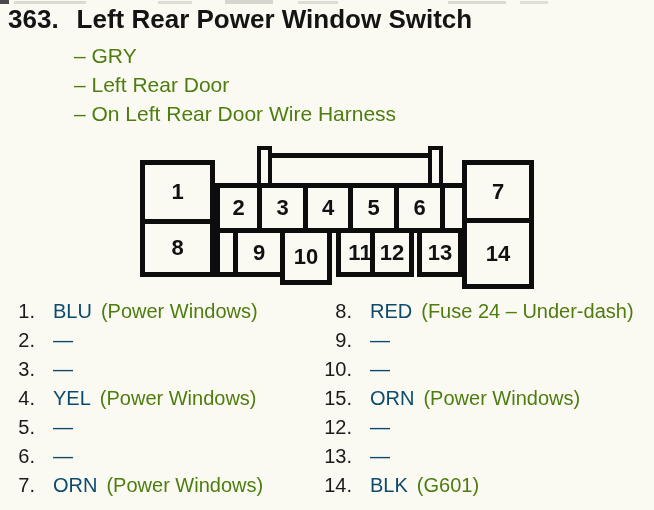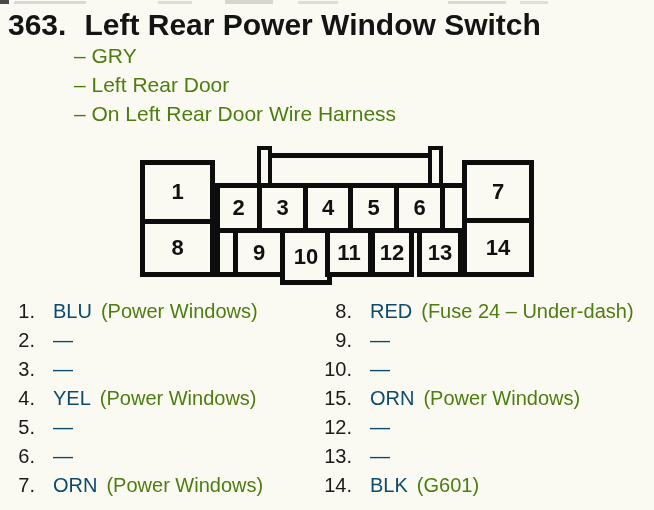--- a/index.html
+++ b/index.html
@@ -14,46 +14,46 @@
   .artifact{position:absolute;}
   .art-dark{left:0;top:0;width:9px;height:4px;background:#4a4a4a;}
   .art-1{left:14px;top:1px;width:72px;height:3px;background:#dbdad2;}
   .art-2{left:158px;top:1px;width:34px;height:3px;background:#dedcd4;}
   .art-3{left:225px;top:0;width:48px;height:4px;background:#d7d6ce;}
   .art-4{left:298px;top:1px;width:40px;height:3px;background:#dedcd4;}
   .art-5{left:448px;top:1px;width:58px;height:3px;background:#dbdad2;}
   .art-6{left:520px;top:1px;width:28px;height:3px;background:#e0ded6;}
 
   
-  .title-line{position:absolute;left:8px;top:10px;font-size:30px;font-weight:bold;color:#141414;line-height:30px;white-space:nowrap;}
+  .title-line{position:absolute;left:8px;top:4px;font-size:26px;font-weight:bold;color:#141414;line-height:30px;white-space:nowrap;}
   .title-text{margin-left:18px;}
   .details{position:absolute;left:74px;top:41px;font-size:21px;line-height:29px;color:#4d7c0f;}
 
   
   .connector{position:absolute;left:140px;top:146px;width:394px;height:132px;}
   .cell{
     position:absolute;box-sizing:border-box;
     border:5px solid #0d0d0d;background:#fbfaf2;
     display:flex;align-items:center;justify-content:center;
     font-weight:bold;font-size:22px;color:#111;
   }
   .c1{left:0;top:14px;width:75px;height:64px;}
   .c8{left:0;top:73px;width:75px;height:58px;}
   .c7{left:322px;top:14px;width:72px;height:63px;}
-  .c14{left:322px;top:72px;width:72px;height:59px;}
+  .c14{left:322px;top:72px;width:72px;height:71px;}
   .c2{left:75px;top:37px;width:47px;height:50px;}
   .c3{left:117px;top:37px;width:51px;height:50px;}
   .c4{left:163px;top:37px;width:50px;height:50px;}
   .c5{left:208px;top:37px;width:51px;height:50px;}
   .c6{left:254px;top:37px;width:51px;height:50px;}
   .cbt{left:300px;top:37px;width:27px;height:50px;}
   .cbb{left:75px;top:82px;width:23px;height:49px;}
   .c9{left:93px;top:82px;width:52px;height:49px;}
   .c10{left:140px;top:82px;width:52px;height:57px;}
-  .c11{left:185px;top:82px;width:48px;height:49px;}
+  .c11{left:196px;top:82px;width:48px;height:49px;}
   .c12{left:230px;top:82px;width:44px;height:49px;}
   .c13{left:277px;top:82px;width:46px;height:49px;}
   .latch-bar{position:absolute;left:124px;top:7px;width:173px;height:5px;background:#0d0d0d;}
   .post{position:absolute;top:0;width:15px;height:42px;box-sizing:border-box;
     border:4px solid #0d0d0d;border-bottom:none;background:#fbfaf2;}
   .post-l{left:117px;}
   .post-r{left:288px;}
 
   
   .pin-col{position:absolute;top:297px;font-size:20px;line-height:29px;white-space:nowrap;}

